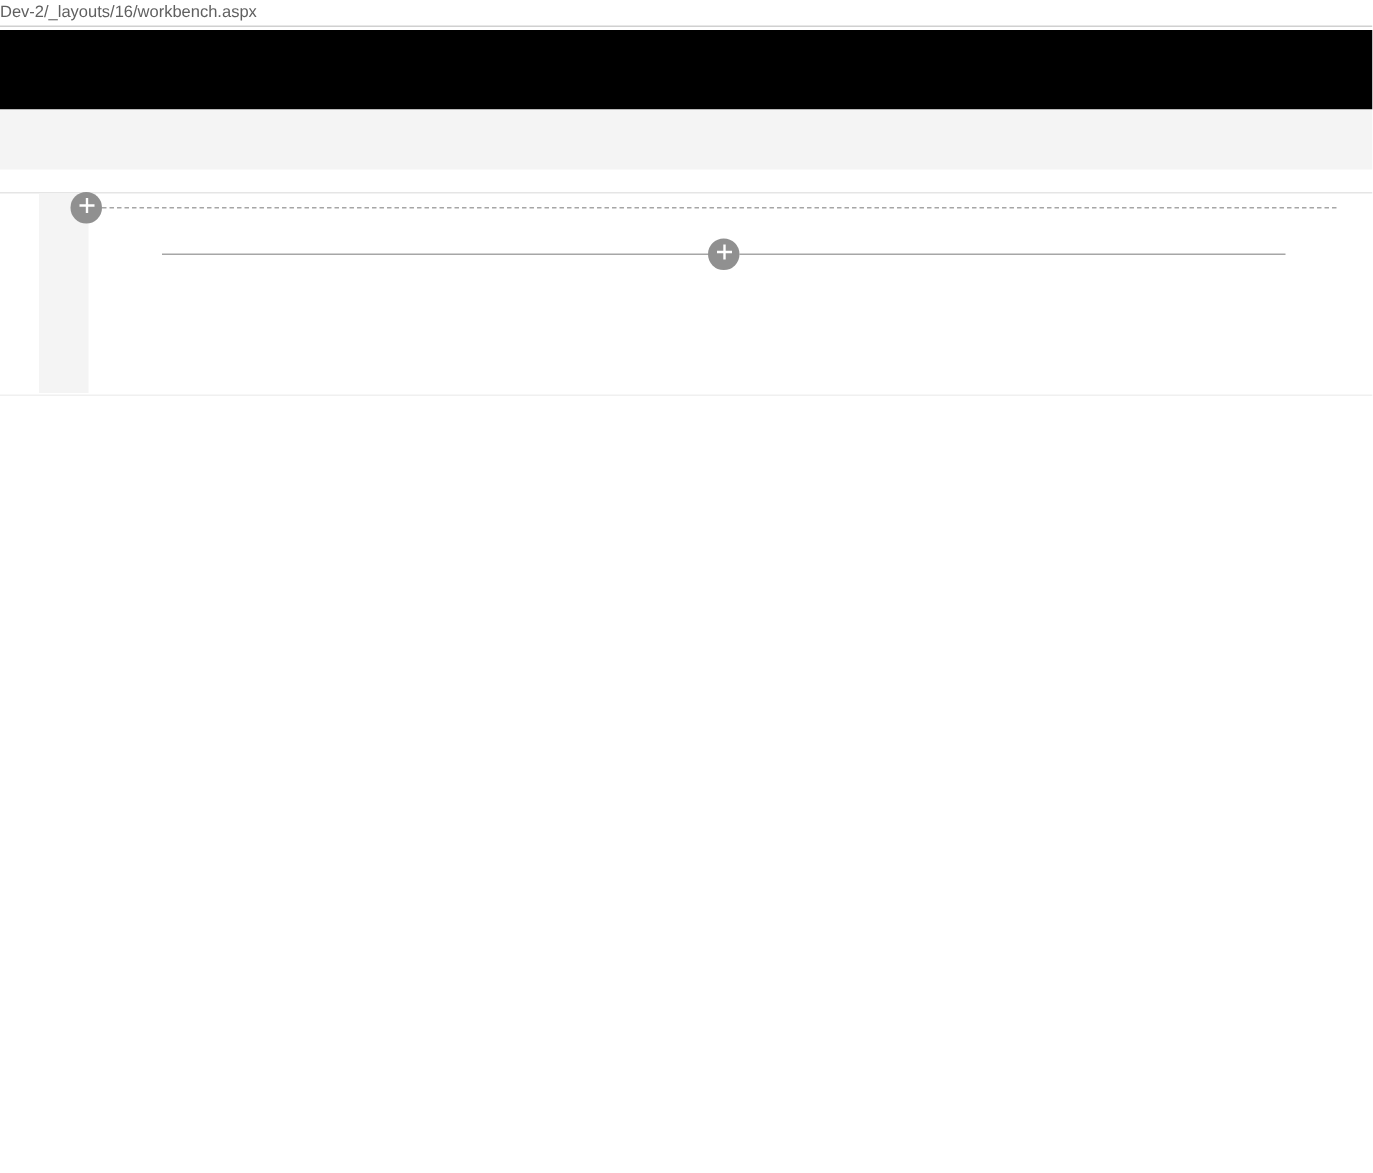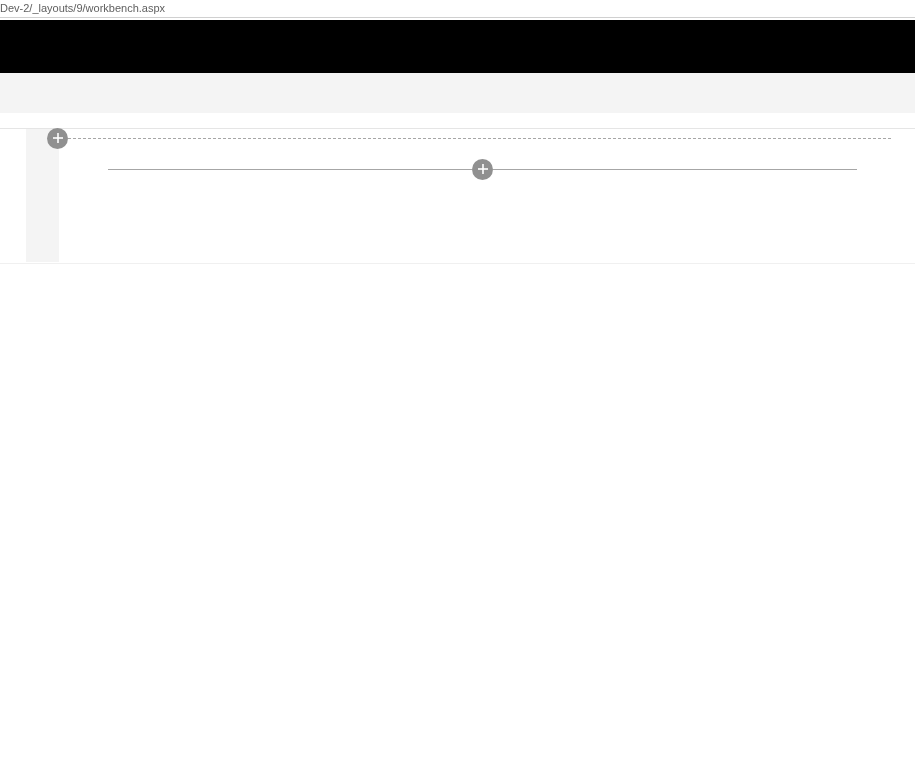--- a/index.html
+++ b/index.html
@@ -119,21 +119,21 @@
       right: 0;
       top: 134px;
       height: 1px;
       background: #f0f0f0;
     }
   </style>
 </head>
 <body>
 
 <div class="address-bar">
-  <span>Dev-2/_layouts/9/workbench.aspx</span>
+  <span>Dev-2/_layouts/16/workbench.aspx</span>
 </div>
 
 <div class="spacer-above-black"></div>
 
 <div class="black-header"></div>
 
 <div class="gray-toolbar"></div>
 
 <div class="divider"></div>
 

